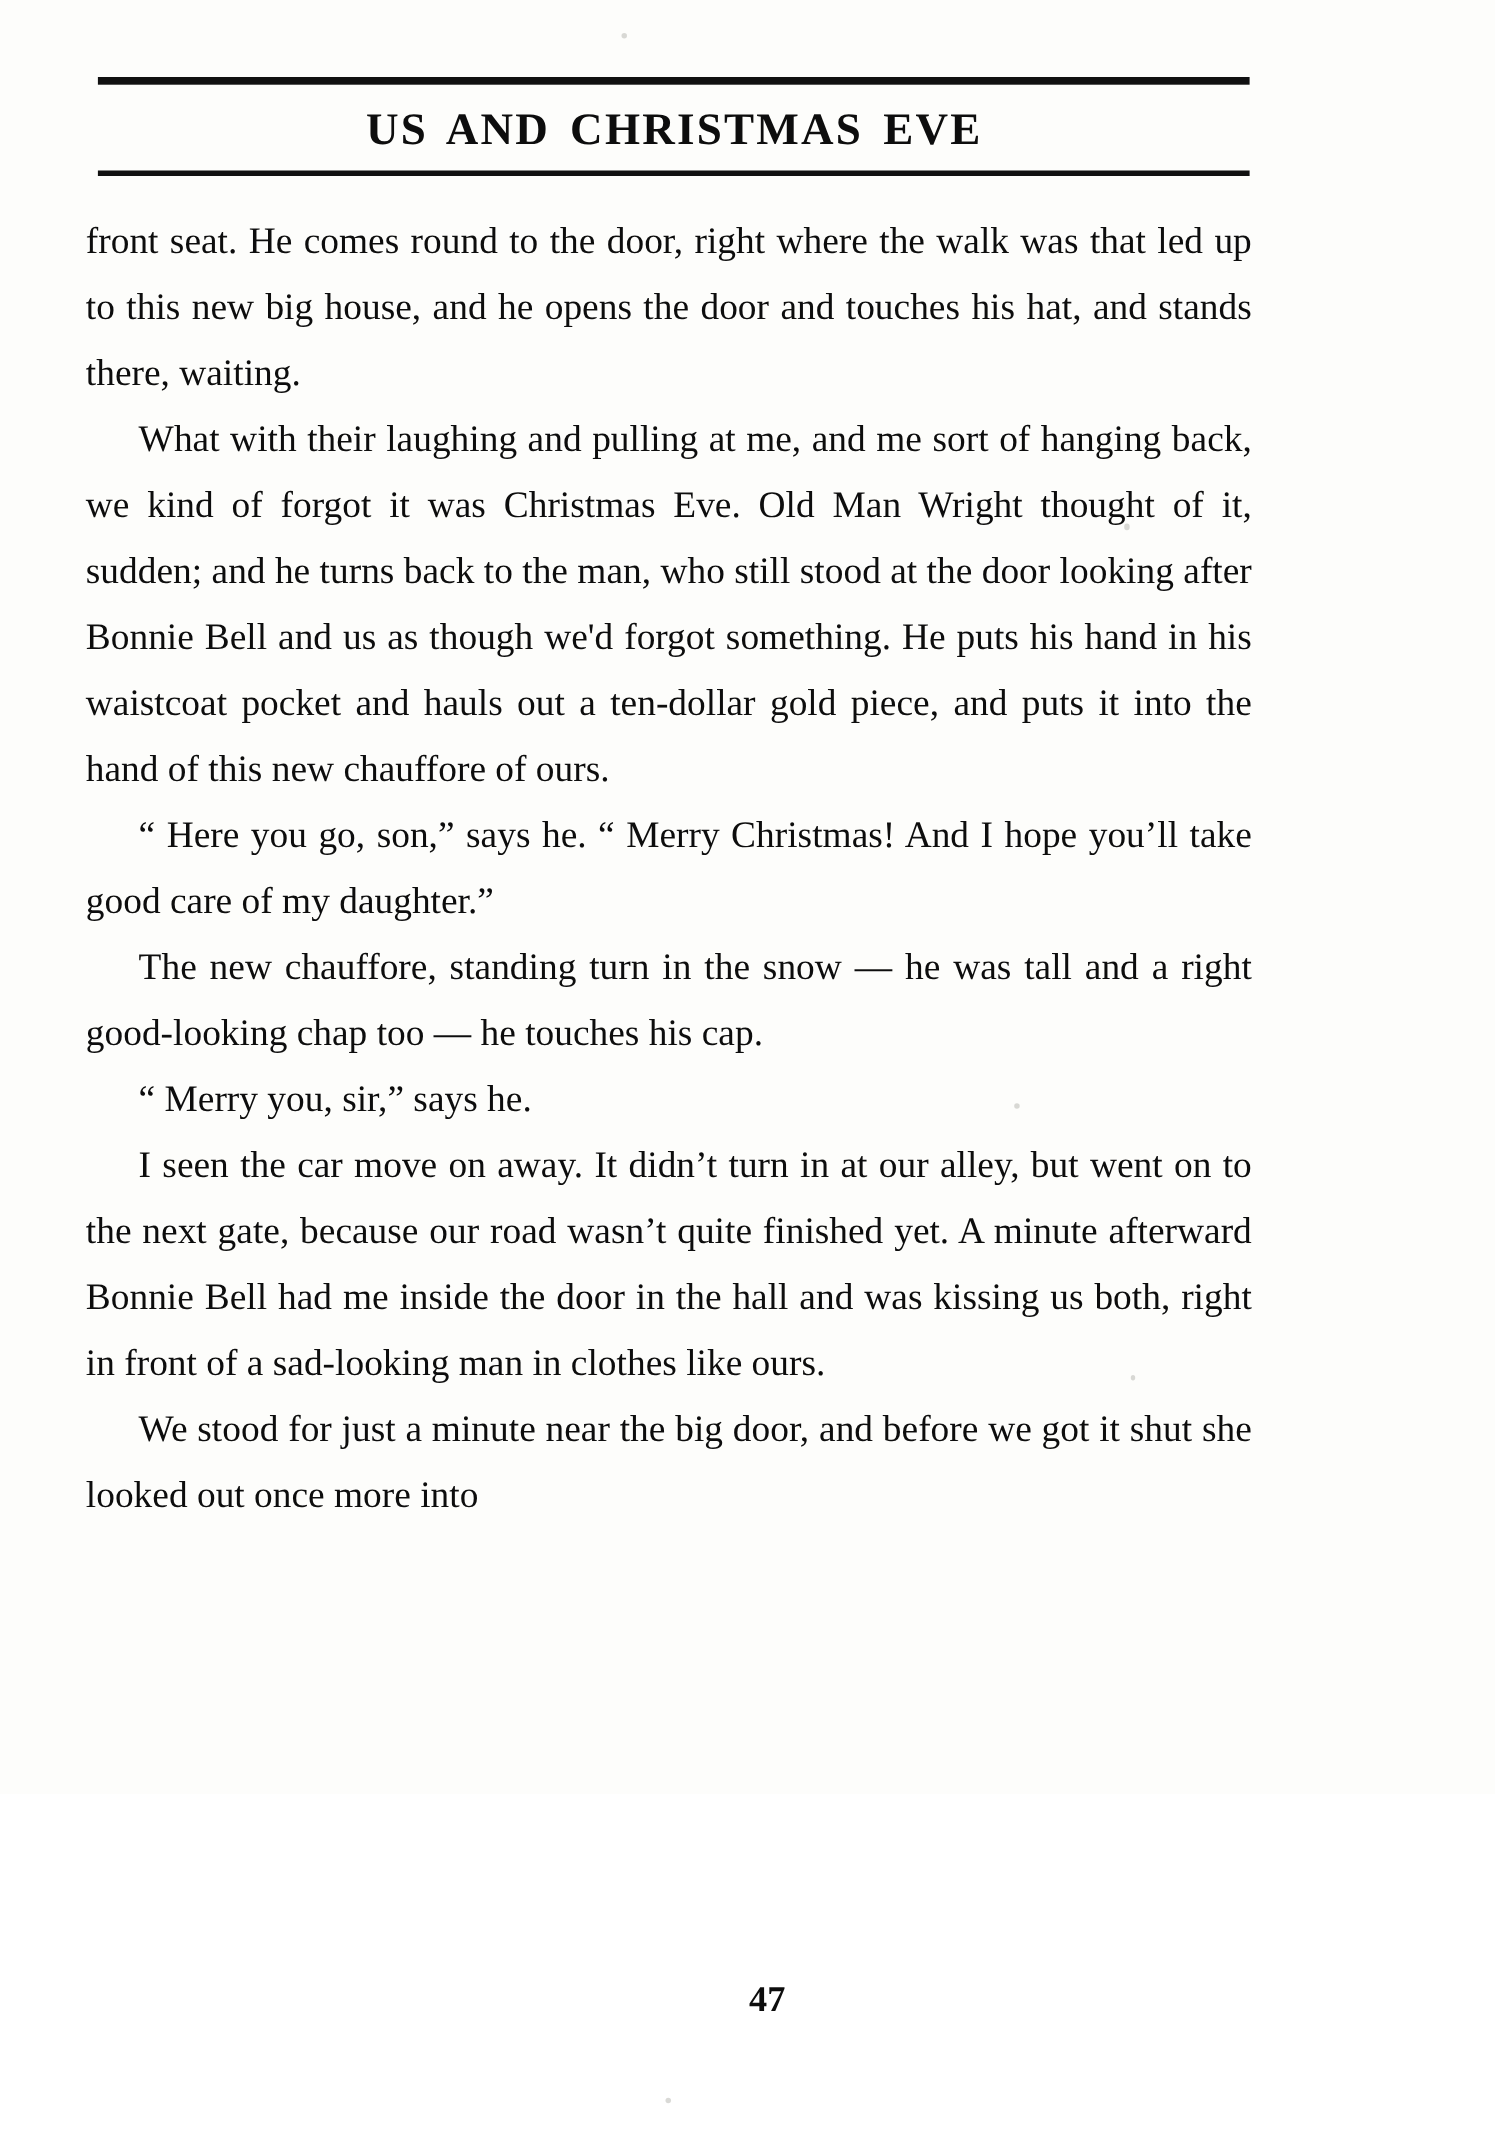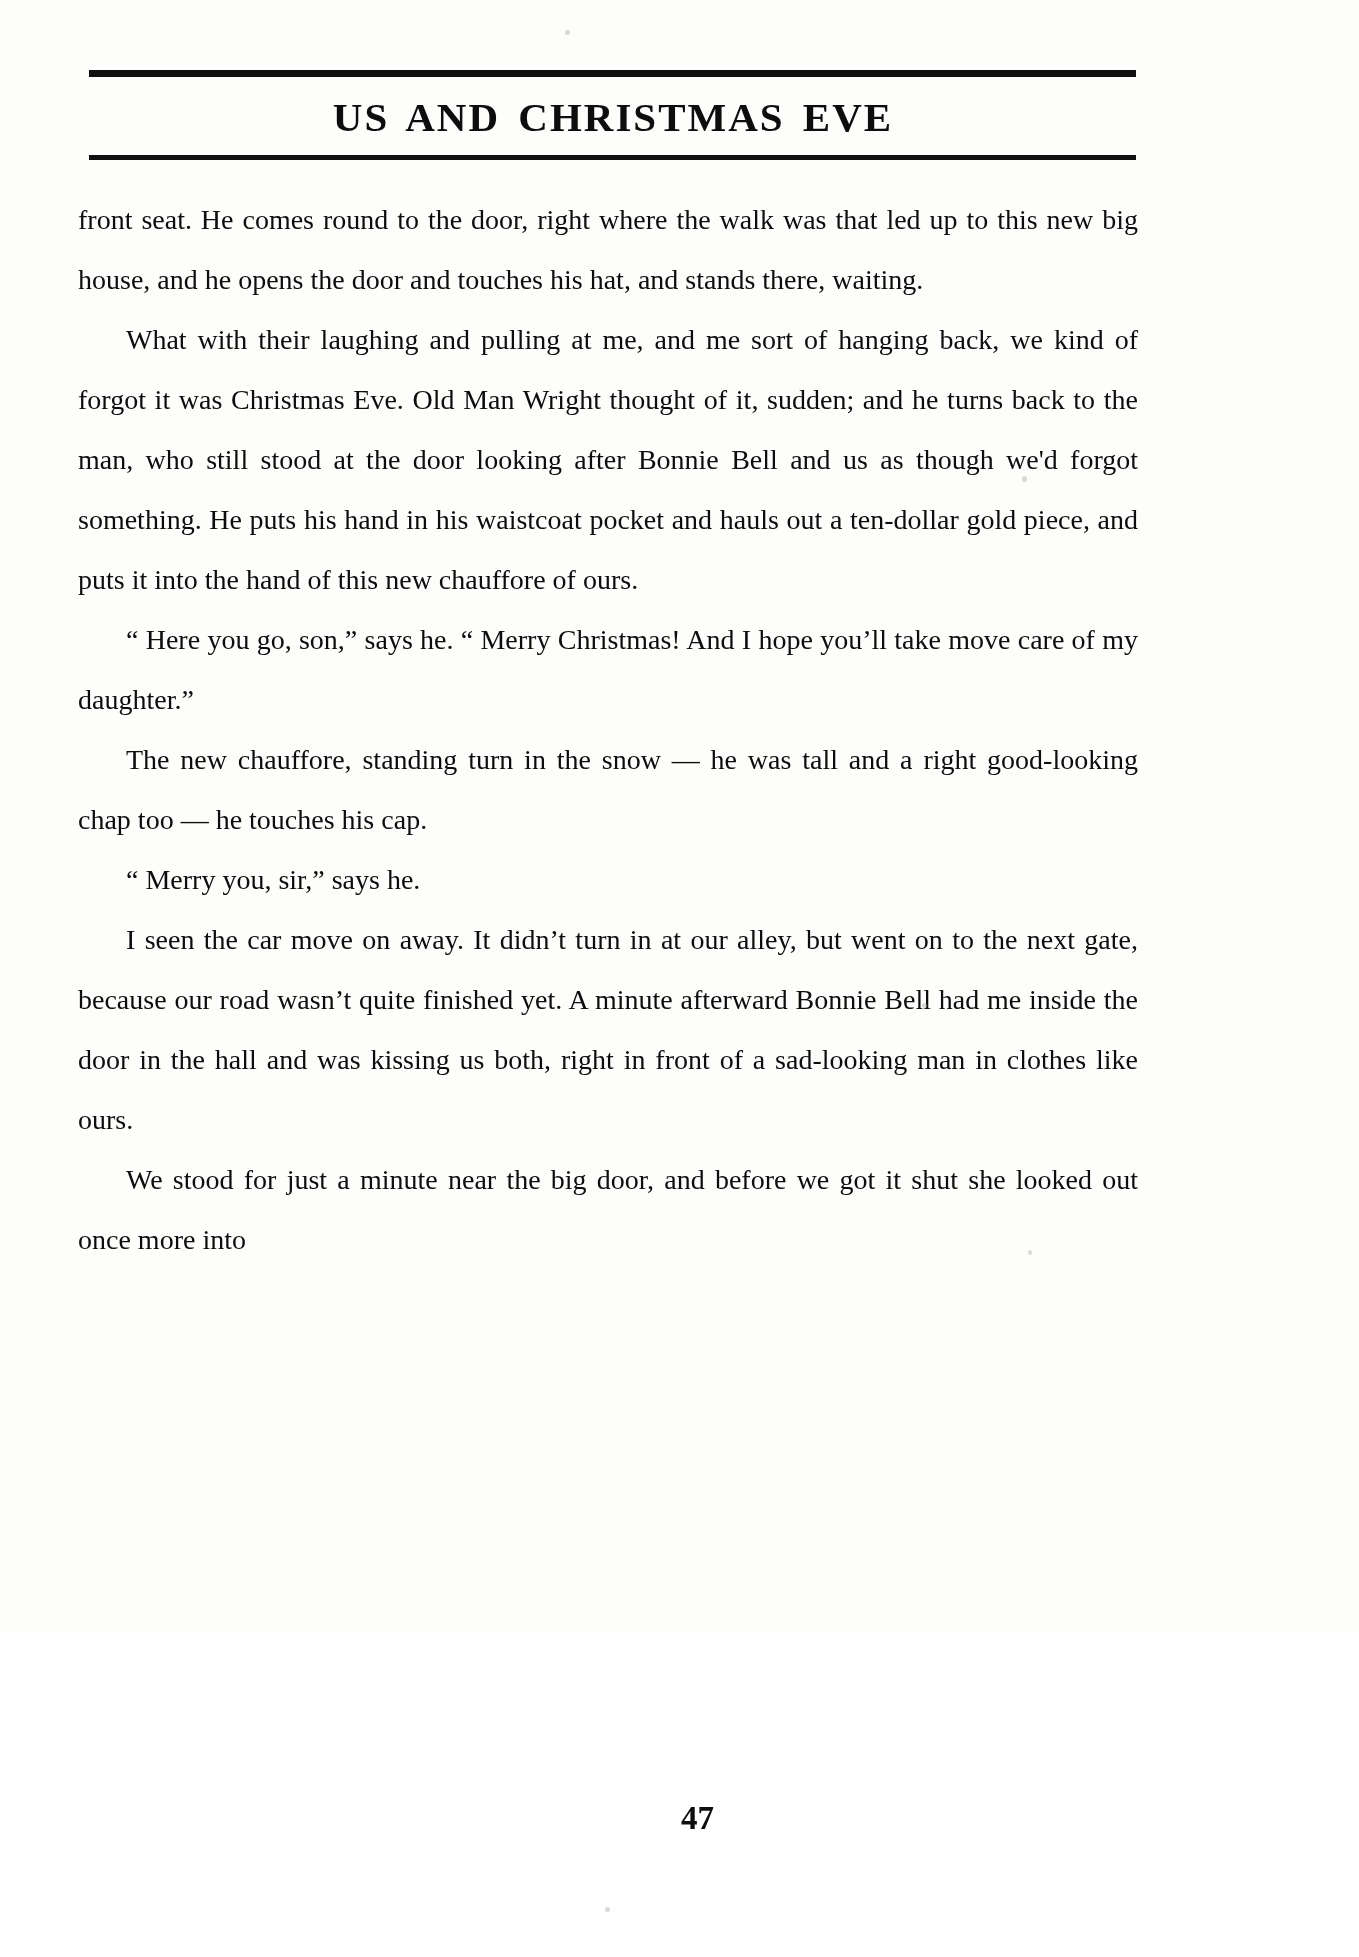--- a/index.html
+++ b/index.html
@@ -50,21 +50,21 @@
     text-align: center;
     font-family: "Liberation Serif", serif;
     font-size: 41px;
     letter-spacing: 2.0px;
     font-weight: 700;
     padding: 16px 0 14px 0;
     word-spacing: 6px;
   }
   .body-text {
     margin-top: 30px;
-    font-size: 28px;
+    font-size: 34px;
     line-height: 60px;
     text-align: justify;
     text-justify: inter-word;
     width: 1060px;
   }
   .body-text p {
     margin: 0;
     text-indent: 48px;
   }
   .body-text p.noindent {
@@ -98,21 +98,21 @@
 
     <div class="header-rules">
       <div class="rule-top"></div>
       <div class="running-head">US AND CHRISTMAS EVE</div>
       <div class="rule-bottom"></div>
     </div>
 
     <div class="body-text">
       <p class="noindent">front seat.   He comes round to the door, right where the walk was that led up to this new big house, and he opens the door and touches his hat, and stands there, waiting.</p>
       <p>What with their laughing and pulling at me, and me sort of hanging back, we kind of forgot it was Christmas Eve.   Old Man Wright thought of it, sudden; and he turns back to the man, who still stood at the door looking after Bonnie Bell and us as though we'd forgot something.   He puts his hand in his waistcoat pocket and hauls out a ten-dollar gold piece, and puts it into the hand of this new chauffore of ours.</p>
-      <p>“ Here you go, son,” says he.  “ Merry Christmas!  And I hope you’ll take move care of my daughter.”</p>
+      <p>“ Here you go, son,” says he.  “ Merry Christmas!  And I hope you’ll take good care of my daughter.”</p>
       <p>The new chauffore, standing turn in the snow — he was tall and a right good-looking chap too — he touches his cap.</p>
       <p>“ Merry you, sir,” says he.</p>
       <p>I seen the car move on away.   It didn’t turn in at our alley, but went on to the next gate, because our road wasn’t quite finished yet.   A minute afterward Bonnie Bell had me inside the door in the hall and was kissing us both, right in front of a sad-looking man in clothes like ours.</p>
       <p>We stood for just a minute near the big door, and before we got it shut she looked out once more into</p>
     </div>
 
   </div>
 
   <div class="folio">47</div>
 

